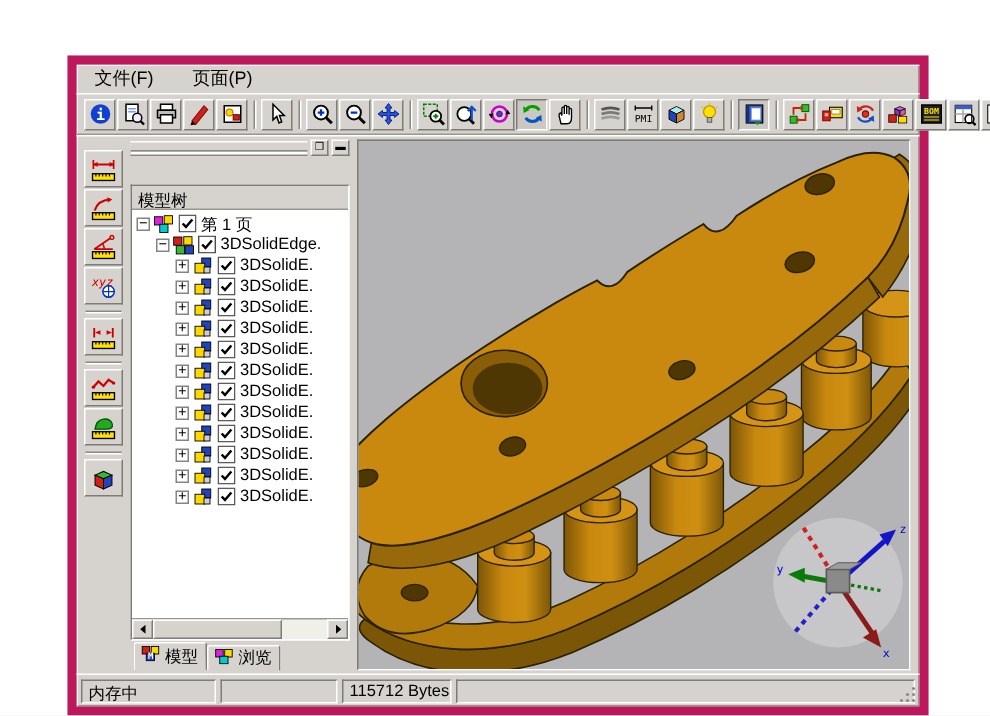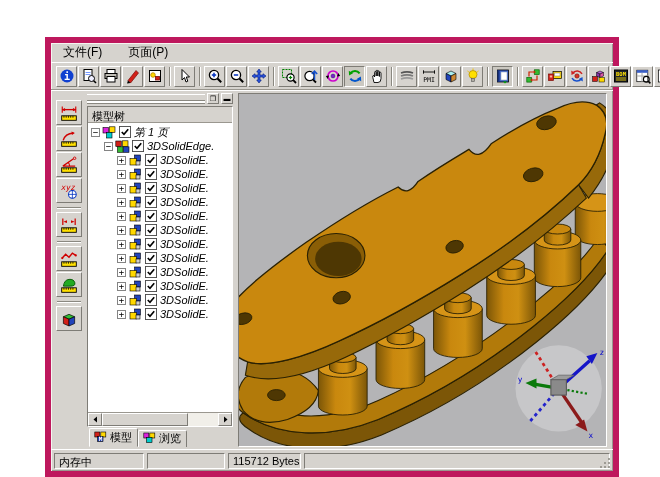--- a/index.html
+++ b/index.html
@@ -48,33 +48,33 @@
 
   
   #tree-panel{width:148px;display:flex;flex-direction:column;padding:2px 1px 2px 1px;}
   #panel-caption{height:11px;display:flex;align-items:center;gap:2px;margin-bottom:2px;}
   .grip-lines{flex:1;height:7px;border-top:1px solid #fff;border-bottom:1px solid #8a8880;
     box-shadow:0 2px 0 #fff, 0 3px 0 #8a8880;margin-top:-3px;}
   .cap-btn{width:12px;height:11px;background:var(--chrome);border:1px solid;
     border-color:#fff #7e7c76 #7e7c76 #fff;display:flex;align-items:center;justify-content:center;
     font-size:7px;line-height:7px;cursor:pointer;}
   #tree-box{flex:1;border:1px solid;border-color:#7e7c76 #fff #fff #7e7c76;
-    background:#fff;display:flex;flex-direction:column;overflow:hidden;}
+    background:#fff;display:flex;flex-direction:column;overflow:hidden;margin-top:17px;}
   #tree-header{height:16px;background:var(--chrome);border-bottom:1px solid #9a978f;
     padding:2px 0 0 4px;font-size:11px;}
   #tree-rows{flex:1;overflow:hidden;padding-top:2px;}
   .tree-row{height:14px;display:flex;align-items:center;white-space:nowrap;}
   .expander{width:9px;height:9px;border:1px solid #848484;background:#fff;
     font-size:9px;line-height:7px;text-align:center;margin-right:2px;flex:0 0 9px;cursor:pointer;
     font-family:"DejaVu Sans Mono",monospace;}
   .node-icon{width:15px;height:13px;margin-right:2px;flex:0 0 15px;}
   .node-icon svg{width:15px;height:13px;display:block;}
   .cbx{width:12px;height:12px;margin-right:3px;flex:0 0 12px;cursor:pointer;}
   .cbx svg{width:12px;height:12px;display:block;}
-  .tree-label{font-size:11px;font-style:italic;}
+  .tree-label{font-size:11px;}
 
   
   #tree-hscroll{height:14px;border-top:1px solid #9a978f;display:flex;background:#f1efe9;}
   .sb-btn{width:14px;height:13px;background:var(--chrome);border:1px solid;
     border-color:#fff #7e7c76 #7e7c76 #fff;display:flex;align-items:center;justify-content:center;cursor:pointer;}
   .sb-btn svg{width:7px;height:7px;}
   #sb-track{flex:1;position:relative;}
   #sb-thumb{position:absolute;left:0;top:0;height:13px;width:74%;background:var(--chrome);
     border:1px solid;border-color:#fff #7e7c76 #7e7c76 #fff;cursor:pointer;}
 

